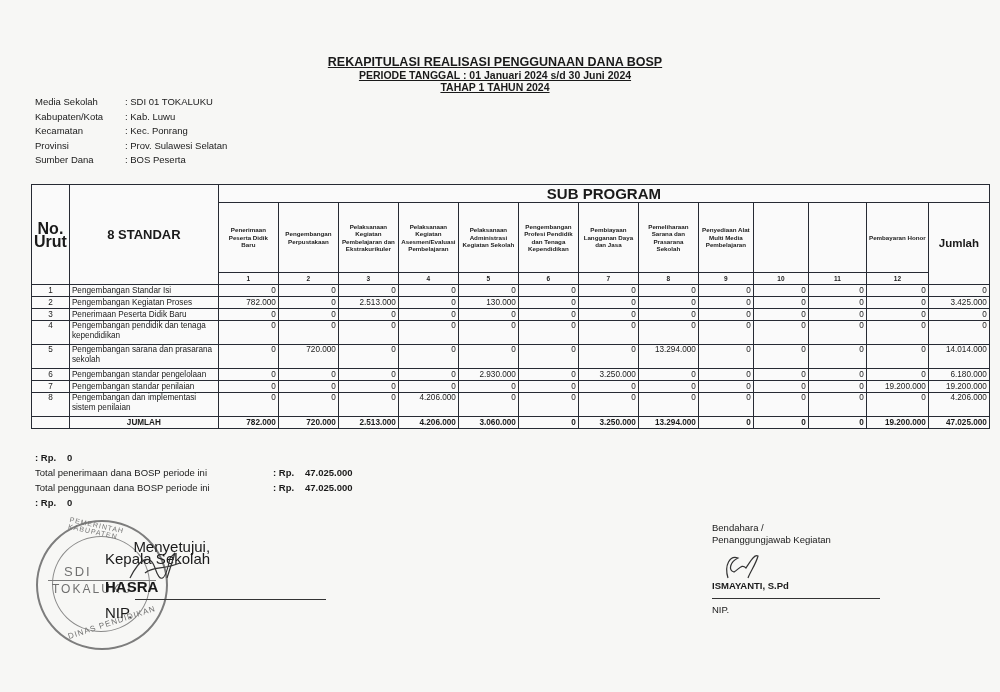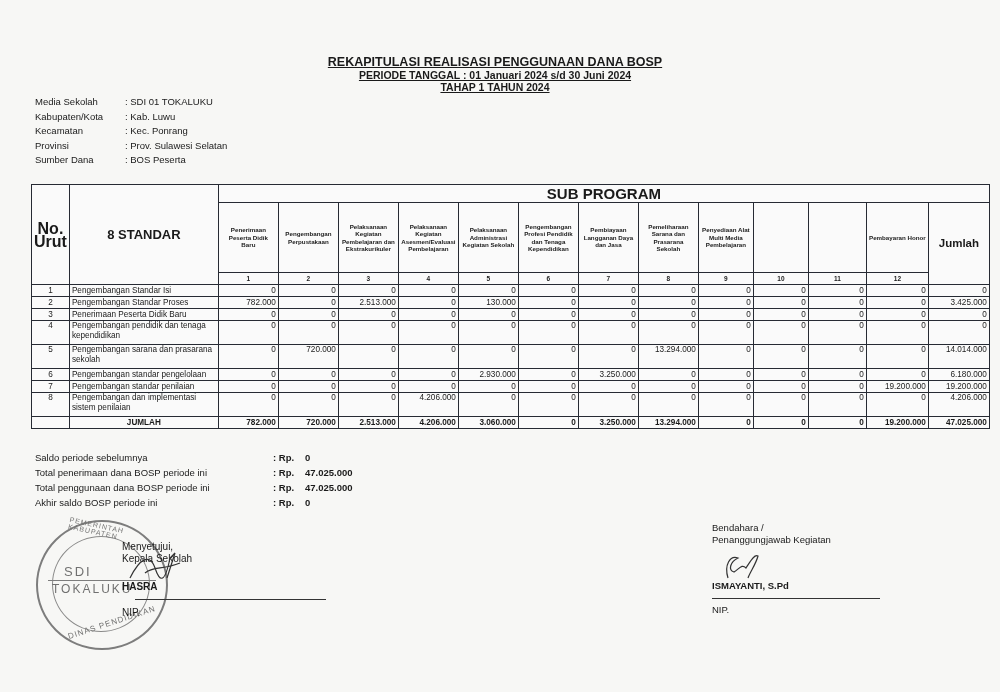--- a/index.html
+++ b/index.html
@@ -25,21 +25,21 @@
   td.no{text-align:center;}
   td.std{text-align:left;line-height:9.5px;margin-left:22px;}
   tr.r1 td{height:11px;}
   tr.r2 td{height:23px;vertical-align:top;}
   tr.tot td{font-weight:bold;height:11px;}
   .summary{position:absolute;left:35px;top:452px;font-size:9.5px;}
   .summary .row{display:flex;height:15px;}
   .summary .lbl{width:238px;}
   .summary .rp{width:32px;font-weight:bold;}
   .summary .amt{font-weight:bold;}
-  .sig-left{position:absolute;left:122px;top:541px;font-size:10px;line-height:12px;}
+  .sig-left{position:absolute;left:105px;top:541px;font-size:15px;line-height:12px;text-align:right;}
   .sig-left .name{position:absolute;top:40px;left:0;font-weight:bold;white-space:nowrap;}
   .sig-left .nip{position:absolute;top:66px;left:0;}
   .sig-line-left{position:absolute;left:135px;top:599px;width:191px;border-top:1px solid #333;}
   .stamp{position:absolute;left:36px;top:520px;width:128px;height:126px;border:2px solid #555;border-radius:50%;opacity:0.75;}
   .stamp .inner{position:absolute;left:14px;top:14px;width:96px;height:94px;border:1.5px solid #666;border-radius:50%;}
   .stamp .sd{position:absolute;left:26px;top:42px;font-size:13px;letter-spacing:2px;color:#444;}
   .stamp .tok{position:absolute;left:14px;top:60px;font-size:12px;letter-spacing:2px;color:#444;}
   .stamp .bar{position:absolute;left:10px;top:58px;width:108px;border-top:1px solid #555;}
   .stamp .bot{position:absolute;left:28px;top:96px;font-size:8px;letter-spacing:1px;color:#444;transform:rotate(-18deg);}
   .stamp .topt{position:absolute;left:30px;top:4px;font-size:7px;letter-spacing:1px;color:#444;transform:rotate(12deg);}
@@ -148,21 +148,21 @@
     <td class="num">0</td>
     <td class="num">0</td>
     <td class="num">0</td>
     <td class="num">0</td>
     <td class="num">0</td>
     <td class="num">0</td>
   </tr>
 
   <tr class="r1">
     <td class="no">2</td>
-    <td class="std">Pengembangan Standar Proses</td>
+    <td class="std">Pengembangan Kegiatan Proses</td>
     <td class="num">782.000</td>
     <td class="num">0</td>
     <td class="num">2.513.000</td>
     <td class="num">0</td>
     <td class="num">130.000</td>
     <td class="num">0</td>
     <td class="num">0</td>
     <td class="num">0</td>
     <td class="num">0</td>
     <td class="num">0</td>
@@ -294,36 +294,34 @@
     <td class="num">0</td>
     <td class="num">0</td>
     <td class="num">19.200.000</td>
     <td class="num">47.025.000</td>
   </tr>
 </tbody>
   </table>
 
 <div class="summary">
   <div class="row">
-      <span class="lbl">Saldo periode sebelumnya</span>
       <span class="rp">: Rp.</span>
       <span class="amt">0</span>
     </div>
   <div class="row">
       <span class="lbl">Total penerimaan dana BOSP periode ini</span>
       <span class="rp">: Rp.</span>
       <span class="amt">47.025.000</span>
     </div>
   <div class="row">
       <span class="lbl">Total penggunaan dana BOSP periode ini</span>
       <span class="rp">: Rp.</span>
       <span class="amt">47.025.000</span>
     </div>
   <div class="row">
-      <span class="lbl">Akhir saldo BOSP periode ini</span>
       <span class="rp">: Rp.</span>
       <span class="amt">0</span>
     </div>
 </div>
 
 <div class="stamp">
   <div class="inner"></div>
   <div class="topt">PEMERINTAH KABUPATEN</div>
   <div class="bar"></div>
   <div class="sd">SDI</div>

